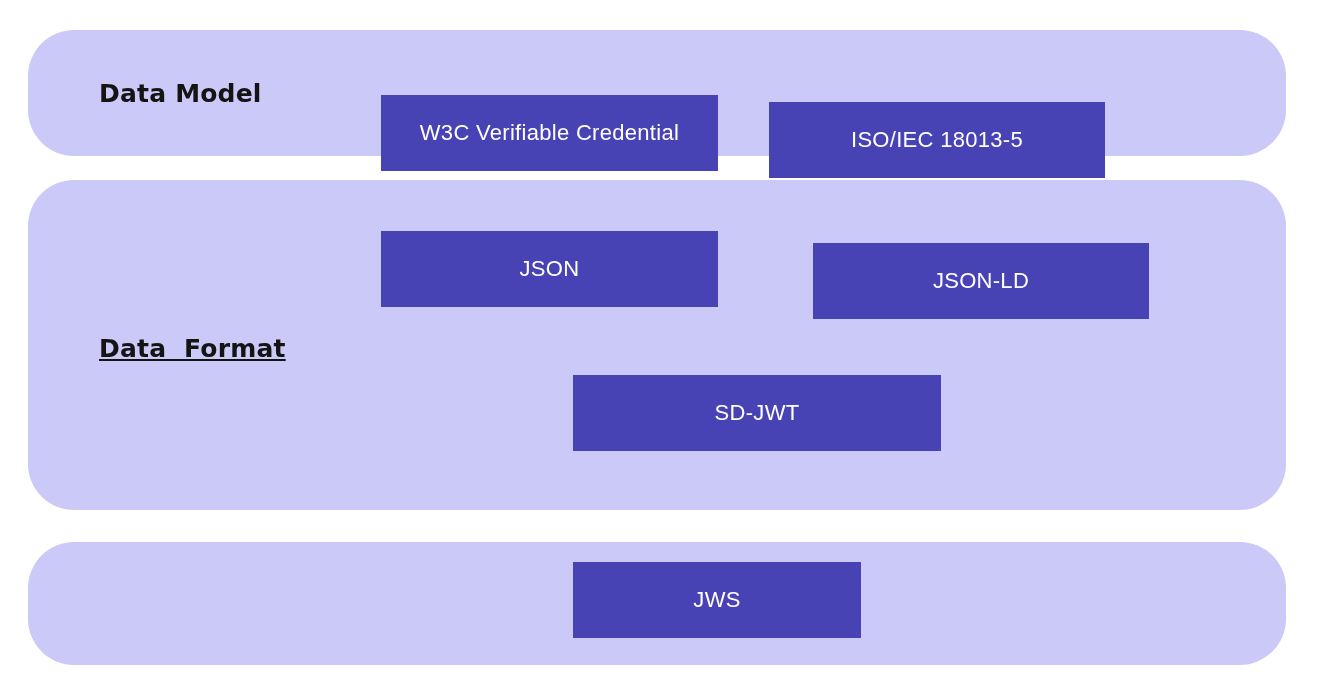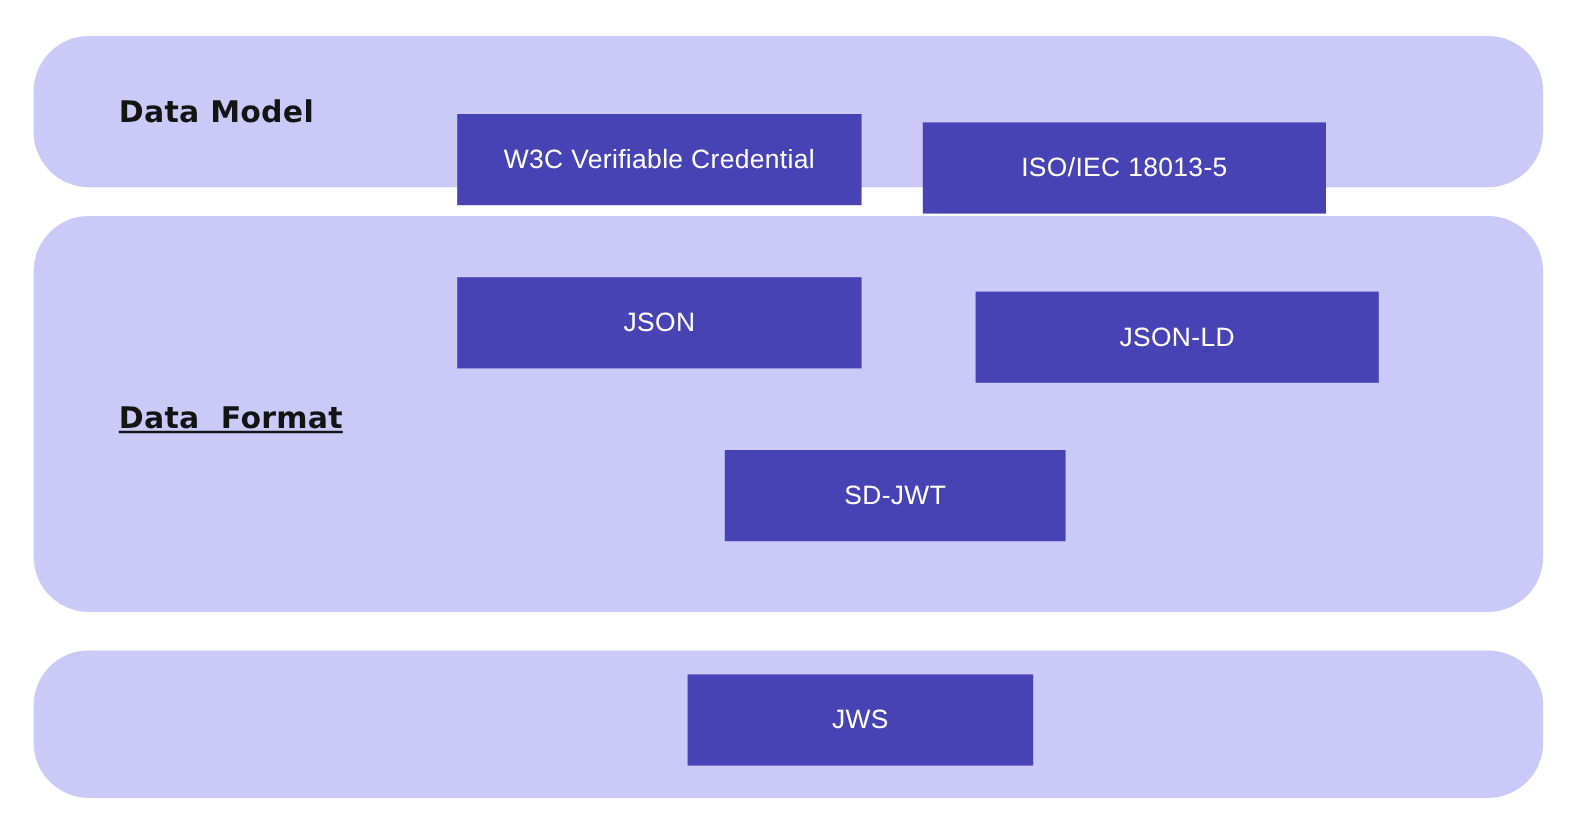--- a/index.html
+++ b/index.html
@@ -70,21 +70,21 @@
     line-height: 1;
     white-space: nowrap;
   }
 
   
   .box-vc    { left: 381px; top: 54px;  width: 337px; height: 76px; margin-top: 41px; }
   .box-mdoc  { left: 769px; top: 54px;  width: 336px; height: 76px; margin-top: 48px; }
   
   .box-json    { left: 381px; top: 231px; width: 337px; height: 76px; }
   .box-jsonld  { left: 769px; top: 243px; width: 336px; height: 76px; margin-left: 44px; }
-  .box-sdjwt   { left: 604px; top: 375px; width: 284px; height: 76px; }
+  .box-sdjwt   { left: 573px; top: 375px; width: 368px; height: 76px; }
   
   .box-jws   { left: 573px; top: 562px; width: 288px; height: 76px; }
 </style>
 </head>
 <body>
 
 <div id="diagram">
 
   <div class="band band-1"></div>
 

